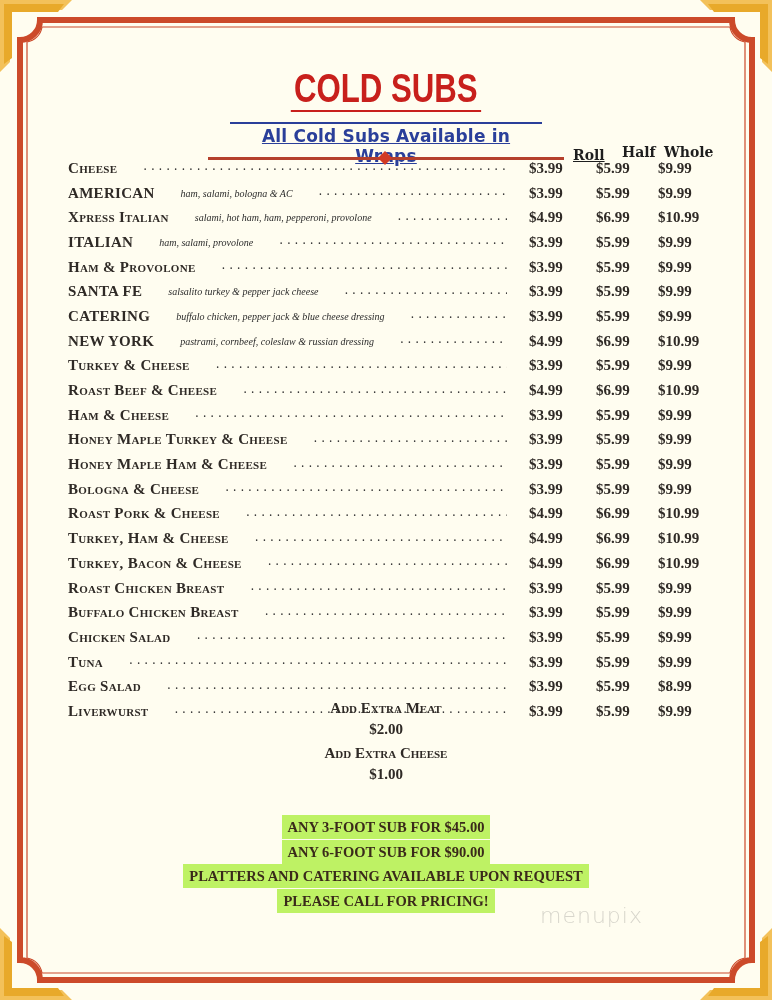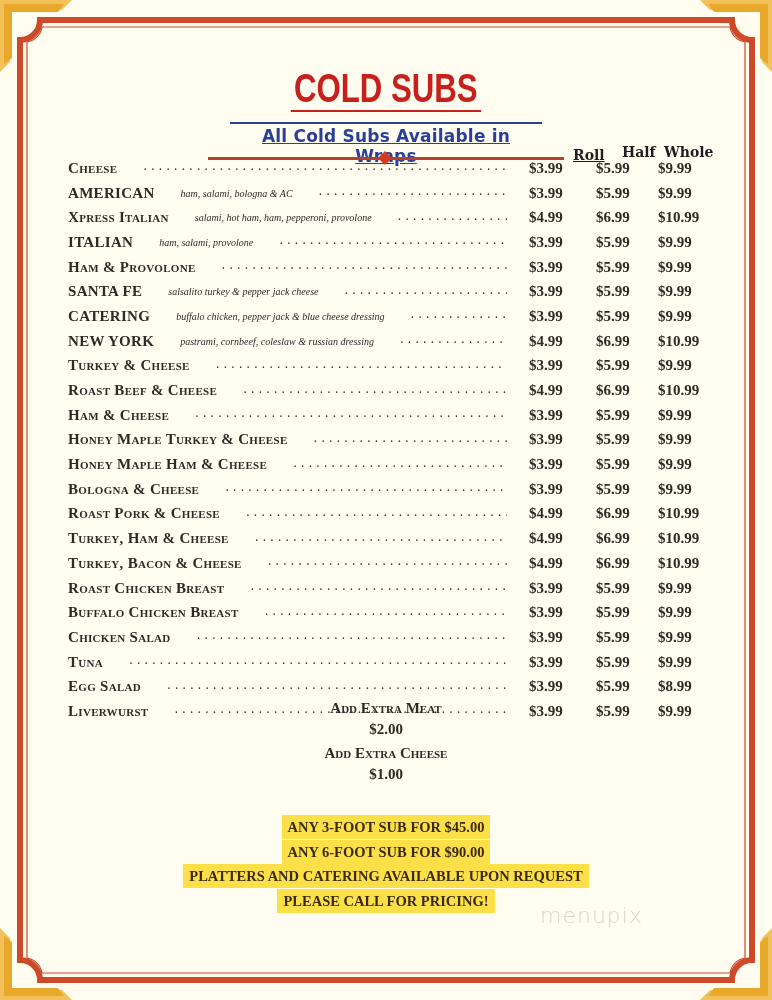--- a/index.html
+++ b/index.html
@@ -16,21 +16,21 @@
   .row { height:24.7px; display:flex; align-items:center; font-size:13px; white-space:nowrap;gap:20px; }
   .name { font-family:"Liberation Serif", serif; font-weight:bold; font-variant:small-caps; font-size:15px; color:#2f2a26; letter-spacing:0.3px; }
   .desc { font-family:"Liberation Serif", serif; font-style:italic; font-size:10px; color:#2b2b2b; margin-left:6px; }
   .dots { flex:1; overflow:hidden; margin:0 2px 0 6px; color:#333; font-size:12px; letter-spacing:2.2px; line-height:1; position:relative; top:-2px; }
   .dots::before { content:". . . . . . . . . . . . . . . . . . . . . . . . . . . . . . . . . . . . . . . . . . . . . . . . . . . . . . . . . . . . . . . . . . . . . . . . . . . . . . . . . . . . . . . ."; letter-spacing:0; }
   .price { font-family:"Liberation Serif", serif; font-weight:bold; font-size:15px; color:#2f2a26; text-align:left; }
   .p1 { width:47px; } .p2 { width:42px; } .p3 { width:46px; }
   .extras { position:absolute; left:0; width:772px; top:698px; text-align:center; }
   .extras div { font-family:"Liberation Serif", serif; font-weight:bold; font-variant:small-caps; font-size:15px; color:#2f2a26; line-height:21px; }
   .promos { position:absolute; left:0; width:772px; top:814px; text-align:center; }
-  .promo { display:inline-block; background:#fde047; font-family:"Liberation Serif", serif; font-weight:bold; font-size:14.5px; color:#3a2a1a; padding:2px 6px; line-height:20px; margin:1px 0; }
+  .promo { display:inline-block; background:#bef264; font-family:"Liberation Serif", serif; font-weight:bold; font-size:14.5px; color:#3a2a1a; padding:2px 6px; line-height:20px; margin:1px 0; }
   .promo-wrap { height:24.5px; }
   .watermark { position:absolute; left:540px; top:903px; font-family:"DejaVu Sans", sans-serif; font-size:22px; color:#d8d6cc; letter-spacing:1px; font-weight:200; }
 </style>
 </head>
 <body>
 
 <svg class="frame-svg" viewBox="0 0 772 1000" xmlns="http://www.w3.org/2000/svg">
 
   <polygon points="0,0 72,0 62,10 10,10 10,62 0,72" fill="#f3c15a"></polygon>
   <polygon points="4,4 64,4 58,12 12,12 12,58 4,64" fill="#e8a92a"></polygon>

